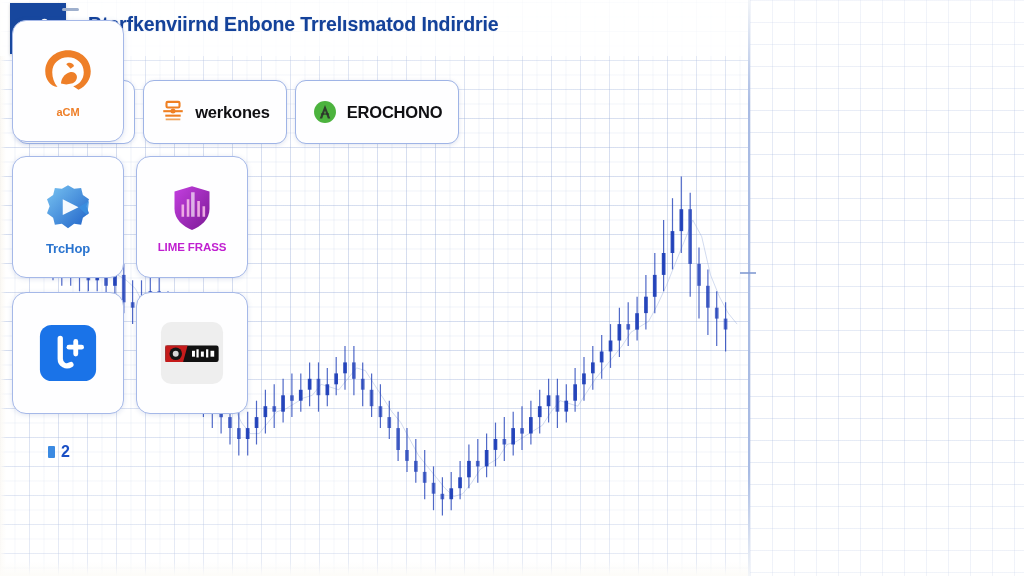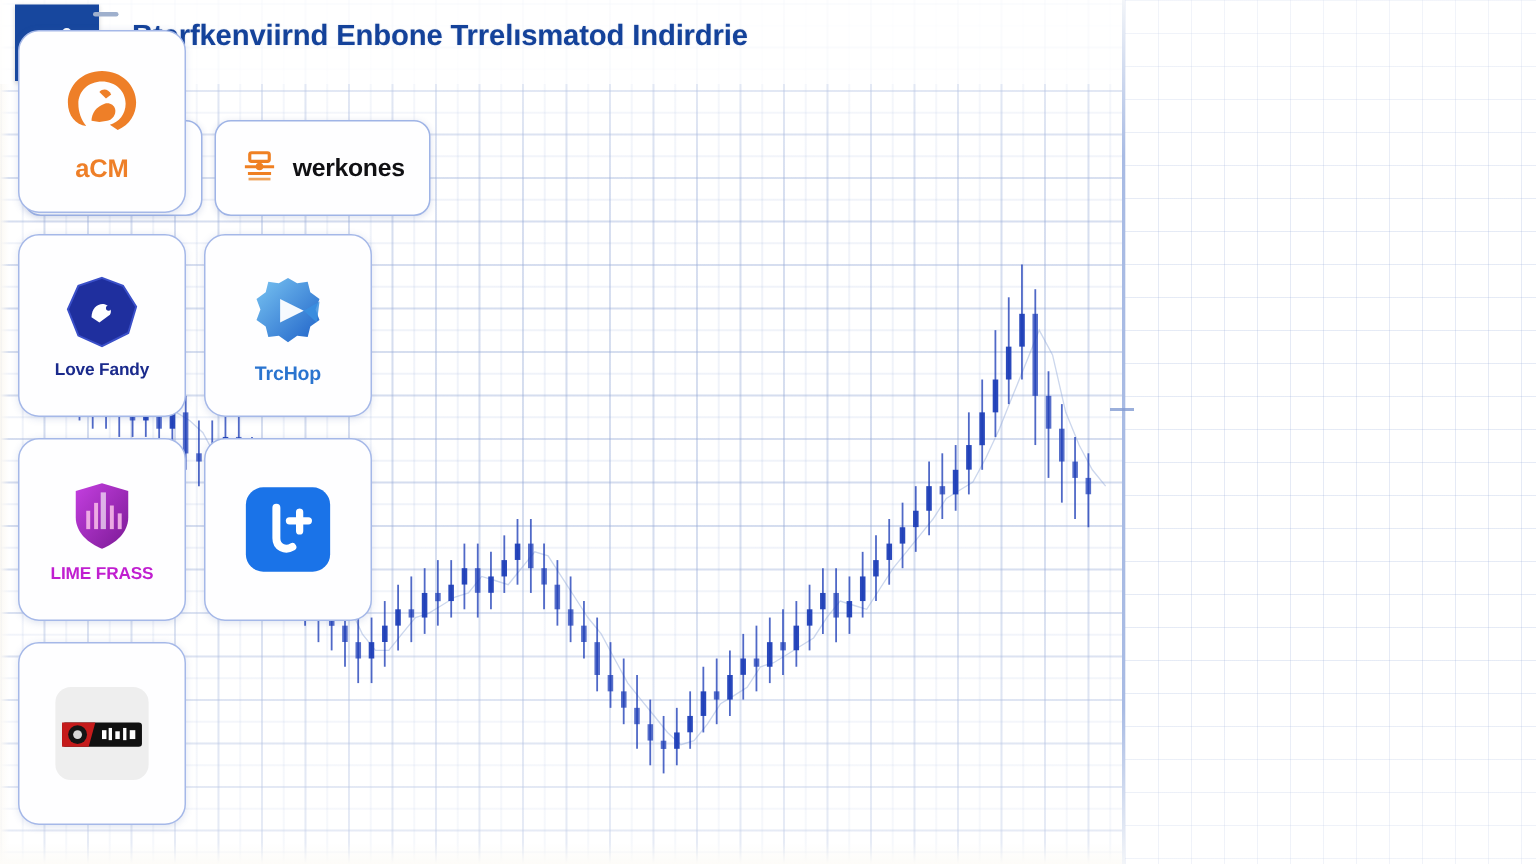--- a/index.html
+++ b/index.html
@@ -439,51 +439,50 @@
           <path d="M4 15 H28"></path>
           <path d="M6.5 20.5 H25.5"></path>
         </g>
         <circle cx="16" cy="14.8" r="3.1" fill="#ef8023"></circle>
         <rect x="7" y="24" width="18" height="2.2" fill="#f0a45c"></rect>
       </svg>
       <span class="tab-label">werkones</span>
     </div>
 
 
+    <div class="tab">
+      <svg class="tab-ico" viewBox="0 0 32 32">
+        <circle cx="16" cy="16" r="13.5" fill="#4cb33e"></circle>
+        <path d="M16 7.5 L22.5 24 L19.5 24 L16 14.5 L12.5 24 L9.5 24 Z" fill="#2a2a2a" opacity="0.85"></path>
+        <path d="M11 18.5 H21" stroke="#2a2a2a" stroke-width="1.6" opacity="0.85"></path>
+      </svg>
+      <span class="tab-label">EROCHONO</span>
+    </div>
 
   </div>
 
   <div class="divider"></div>
   <div class="divider-notch"></div>
 
   <div class="right-panel"></div>
   <div class="panel-handle"></div>
 
   <div class="card-grid">
 
     <div class="app-card">
       <svg class="card-icon" viewBox="0 0 64 64">
         <path d="M32 6 C17 6 6 17 6 30 C6 40 12 47 20 48 C16 43 14 37 14 31 C14 21 22 14 32 14 C42 14 50 21 50 31 C50 39 45 45 38 47 L44 51 C53 47 58 39 58 30 C58 17 47 6 32 6 Z" fill="#ee7f28"></path>
         <path d="M24 44 C24 38 28 33 34 31 C38 30 41 32 42 35 C43 39 40 43 36 44 L30 45 Z" fill="#ee7f28"></path>
         <path d="M30 22 C33 19 37 20 39 24 L35 27 Z" fill="#ee7f28"></path>
       </svg>
-      <span class="card-label" style="color:#ee7f28;font-size:17px;">aCM</span>
+      <span class="card-label" style="color:#ee7f28;font-size:11px;">aCM</span>
     </div>
 
     <div style="width:112px;height:122px;"></div>
 
-    <div class="app-card">
-      <svg class="card-icon" viewBox="0 0 64 64">
-        <polygon points="32,6 48,12 58,28 52,48 32,58 14,50 6,30 14,12" fill="#1f2f9e"></polygon>
-        <polygon points="32,6 48,12 58,28 52,48 32,58 14,50 6,30 14,12" fill="none" stroke="#3a4fc8" stroke-width="1.5"></polygon>
-        <path d="M24 36 C24 29 29 25 34 26 C38 27 40 31 38 34 L30 40 Z" fill="#ffffff"></path>
-        <circle cx="37" cy="29" r="2" fill="#1f2f9e"></circle>
-      </svg>
-      <span class="card-label" style="color:#1a2a8c;">Love Fandy</span>
-    </div>
 
     <div class="app-card">
       <svg class="card-icon" viewBox="0 0 64 64">
         <defs>
           <linearGradient id="thG" x1="0" y1="0" x2="1" y2="1">
             <stop offset="0%" stop-color="#79c4f2"></stop>
             <stop offset="100%" stop-color="#1f62c8"></stop>
           </linearGradient>
         </defs>
         <path d="M32 6 L39 10 L47 9 L49 17 L56 22 L53 30 L56 38 L49 43 L47 51 L39 50 L32 55 L25 50 L17 51 L15 43 L8 38 L11 30 L8 22 L15 17 L17 9 L25 10 Z" fill="url(#thG)"></path>

